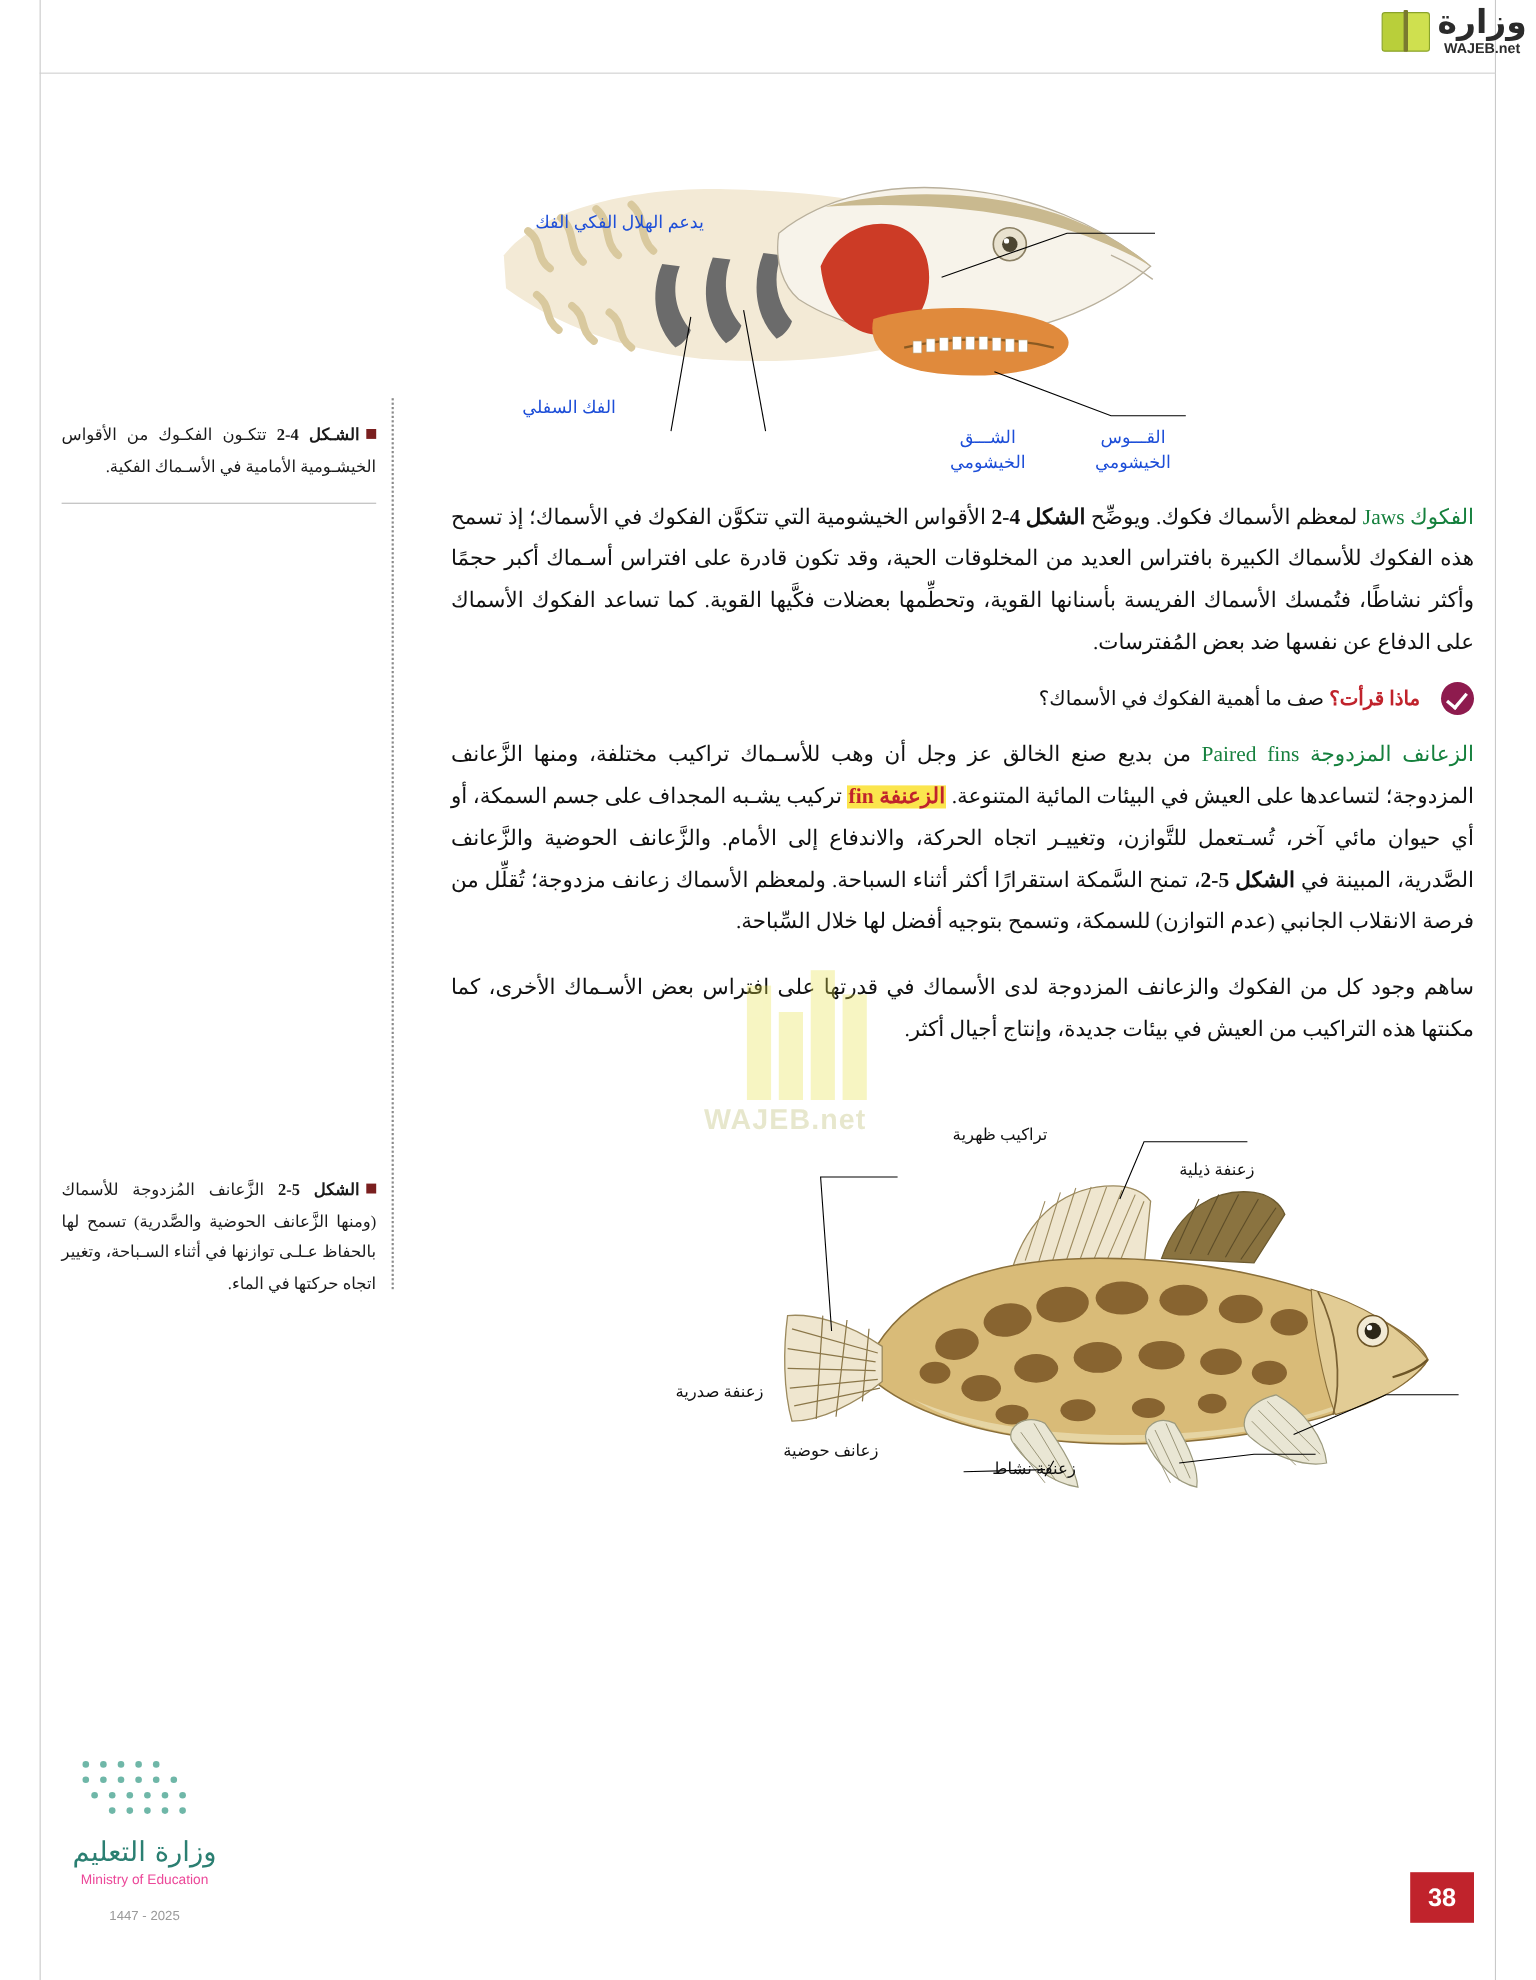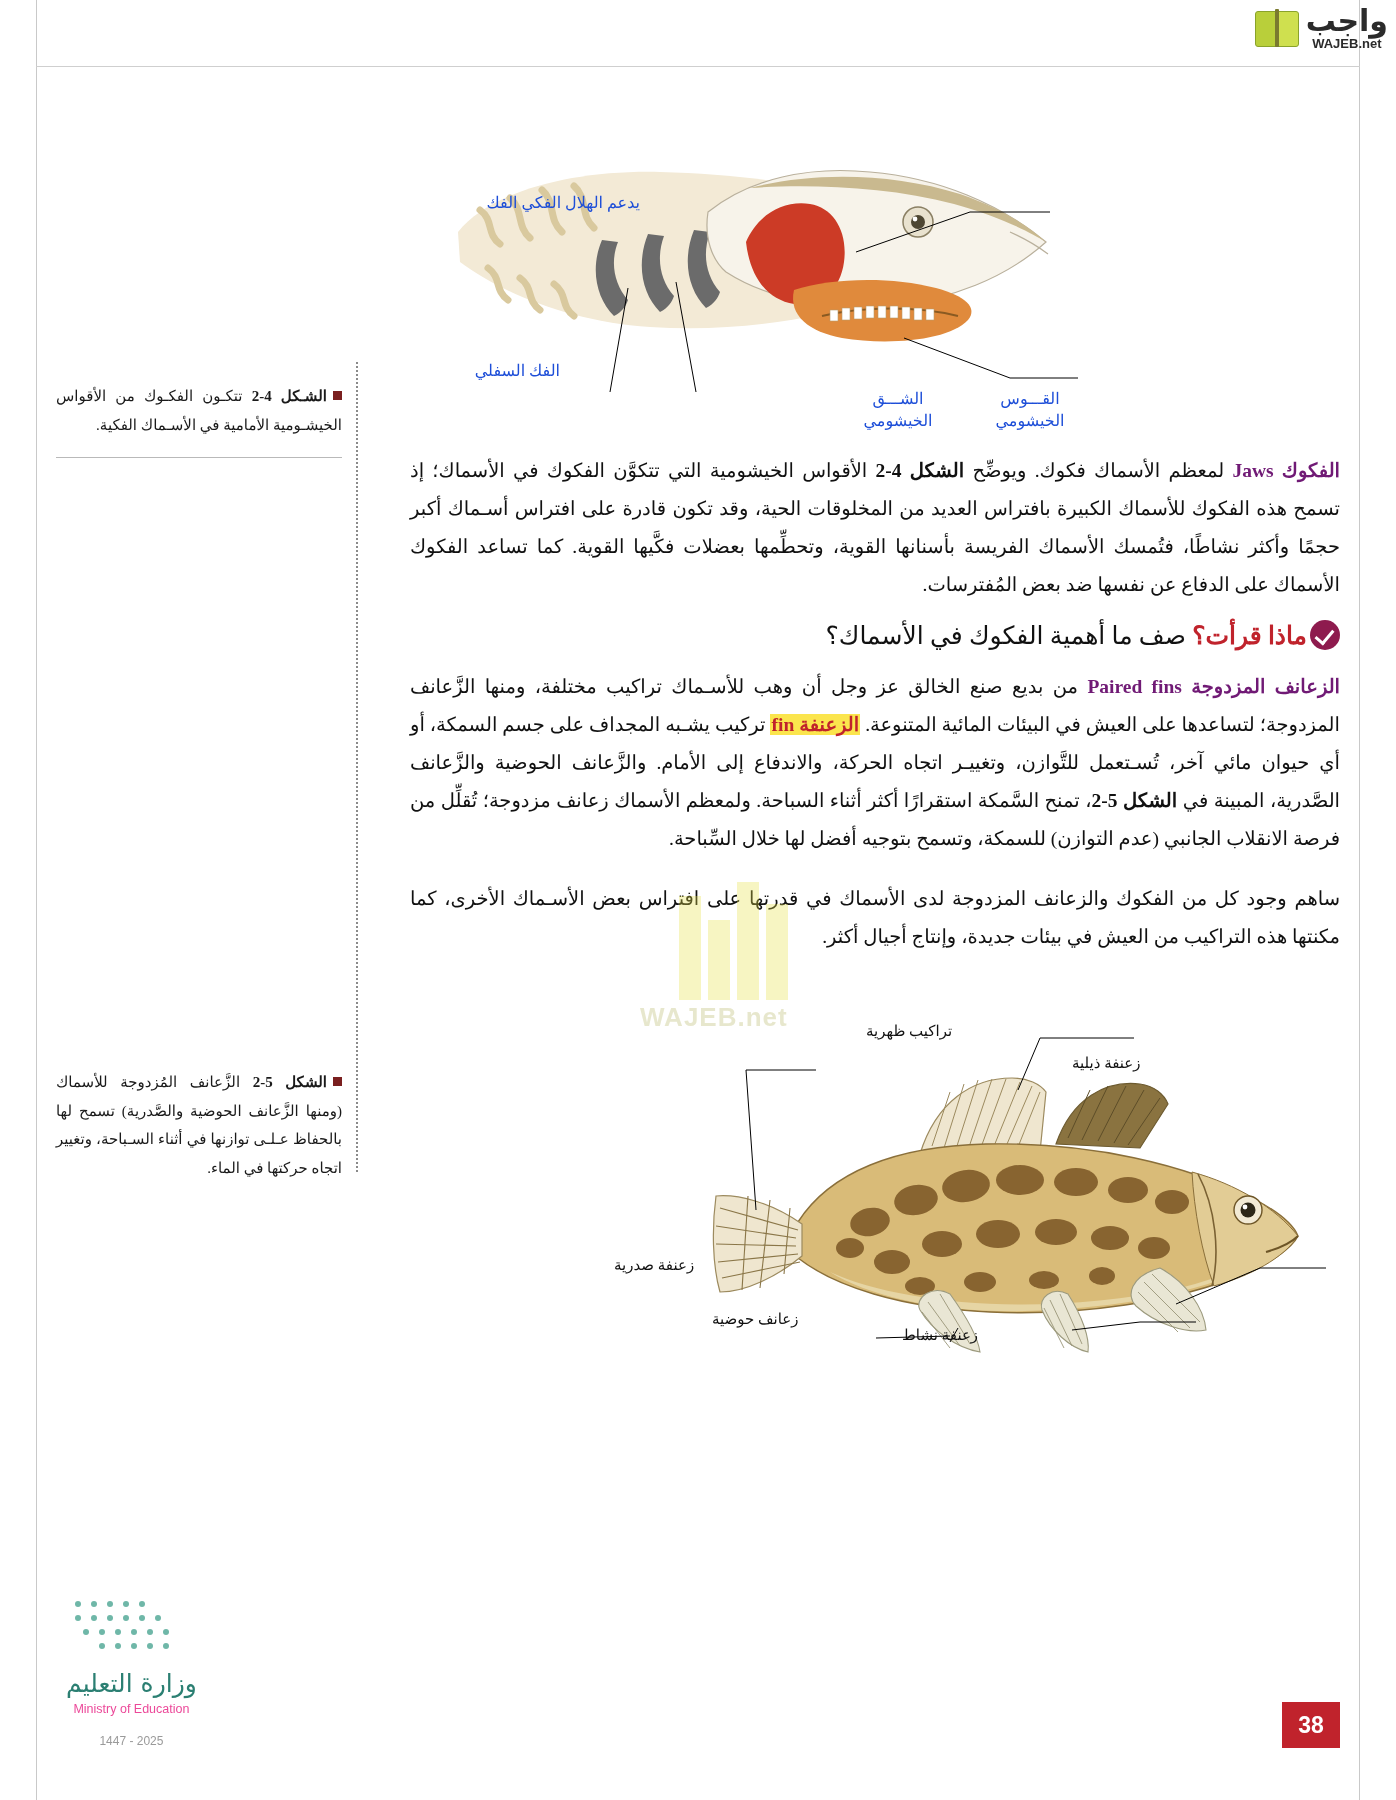--- a/index.html
+++ b/index.html
@@ -157,38 +157,38 @@
   
   .para {
     font-size: 19.5px;
     line-height: 1.95;
     text-align: justify;
     direction: rtl;
     margin: 0 0 14px 0;
     color: #111;
   }
   .term-red {
-    color: #701a75;
-    font-weight: bold;
+    color: #15803d;
+    font-weight: normal;
   }
   .term-bold { font-weight: bold; }
   .hl {
     background: #fbe54d;
     font-weight: bold;
     color: #c0232c;
     padding: 0 1px;
   }
 
   .read-check {
     display: flex;
     align-items: center;
-    gap: 3px;
+    gap: 19px;
     direction: rtl;
     margin: 16px 0 18px 0;
-    font-size: 25px;
+    font-size: 18px;
   }
   .check-badge {
     width: 30px;
     height: 30px;
     border-radius: 50%;
     background: #8e1b4e;
     position: relative;
     flex: 0 0 auto;
   }
   .check-badge::after {
@@ -324,21 +324,21 @@
 </style>
 </head>
 <body>
 
 <div class="frame-line-left"></div>
 <div class="frame-line-right"></div>
 <div class="top-rule"></div>
 
 <div class="wajeb-logo">
   <div class="wajeb-text">
-    <div class="wajeb-arabic">واجب</div>
+    <div class="wajeb-arabic">وزارة</div>
     <div class="wajeb-latin">WAJEB.net</div>
   </div>
   <div class="book-icon">
     <div class="pg l"></div>
     <div class="pg r"></div>
     <div class="spine"></div>
   </div>
 </div>
 
 <div class="content">

